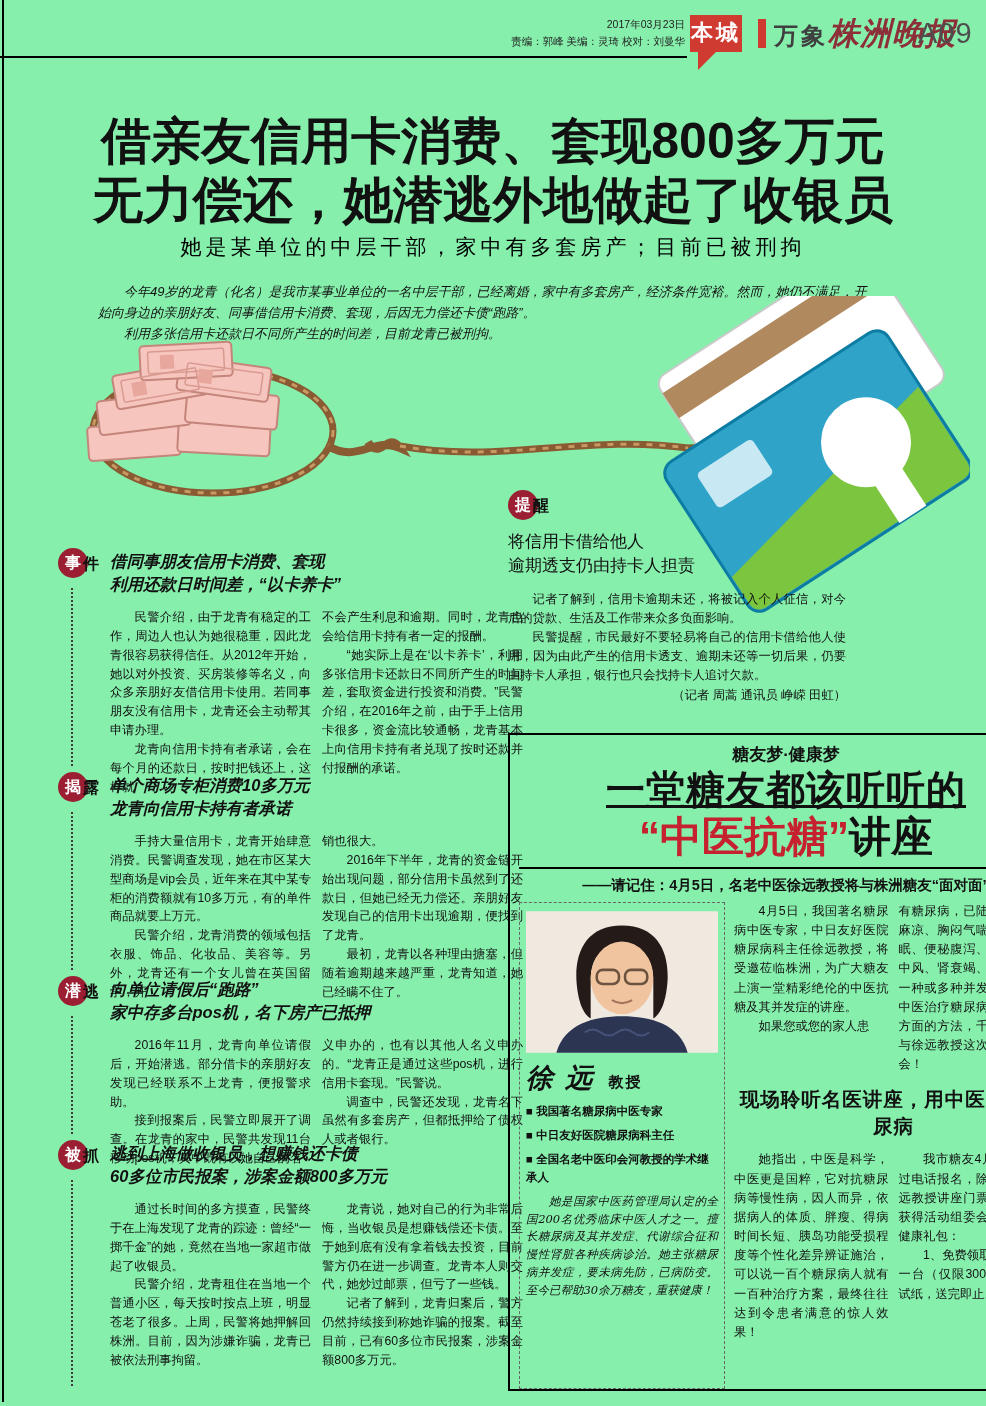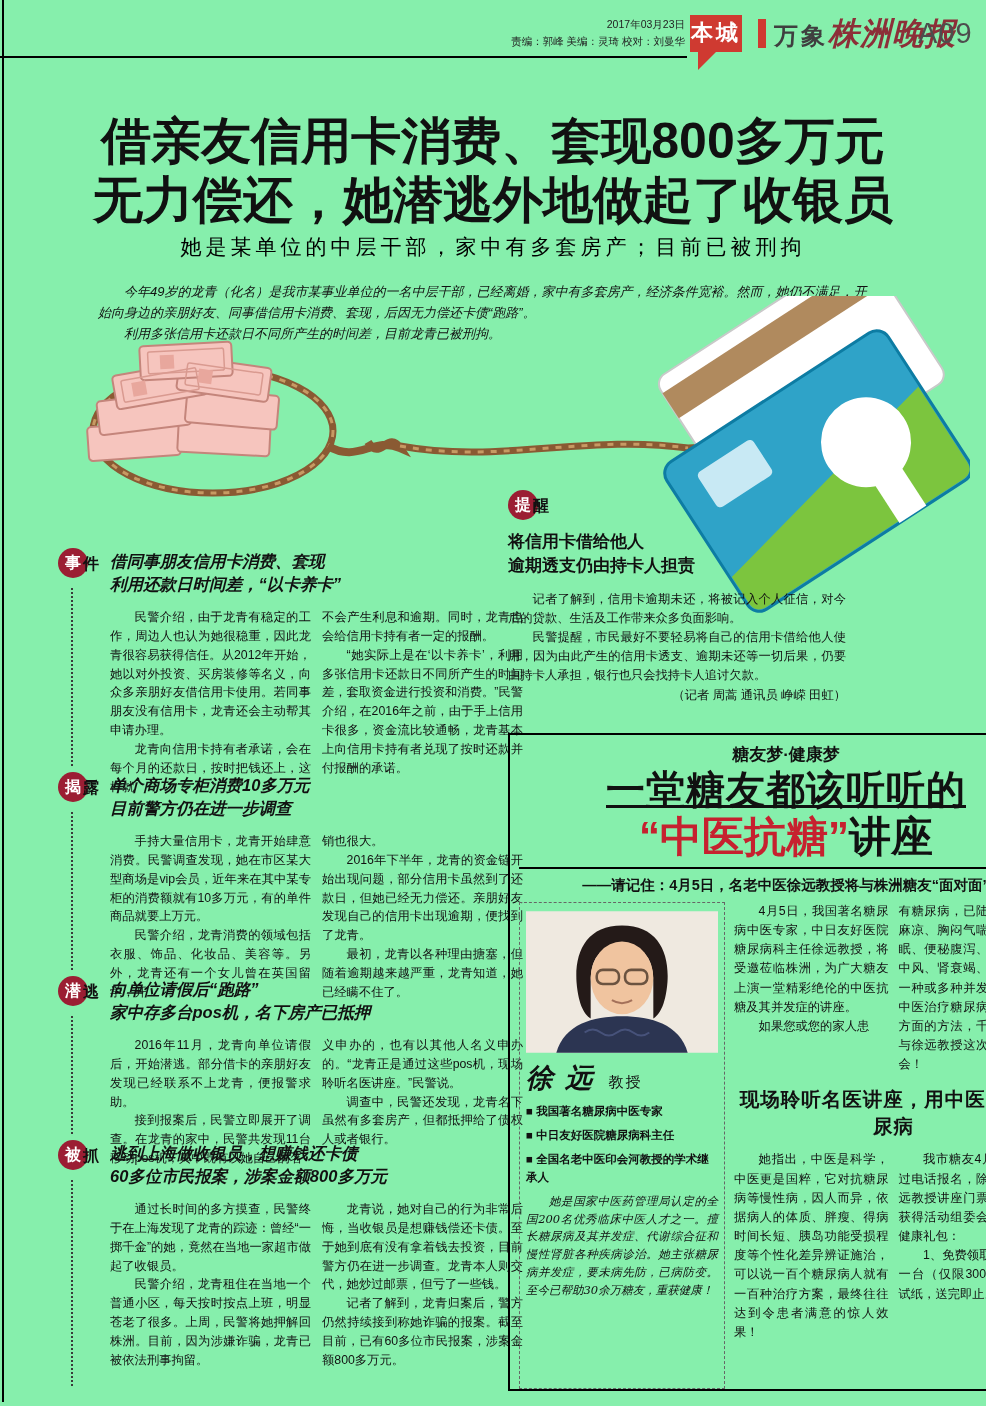--- a/index.html
+++ b/index.html
@@ -43,40 +43,40 @@
   .dots{flex:1;width:0;border-left:2px dotted #3a3a3a;margin:8px 0 4px 13px;}
   .sbody{flex:1;padding-left:6px;}
   .stitle{font-size:16.5px;font-weight:bold;line-height:1.4;margin:2px 0 12px;font-style:italic;}
   .cols{display:flex;gap:11px;}
   .col{width:201px;font-size:12.3px;line-height:1.53;text-align:justify;}
   .col p{margin:0;text-indent:2em;}
   .col p.cont{text-indent:0;}
 
   
   .reminder{position:absolute;left:508px;top:490px;width:338px;}
-  .rtitle{font-size:17px;font-weight:bold;line-height:1.4;margin:8px 0 12px;}
+  .rtitle{font-size:17px;font-weight:normal;line-height:1.4;margin:8px 0 12px;}
   .rbody{font-size:12.3px;line-height:1.55;text-align:justify;}
   .rbody p{margin:0;text-indent:2em;}
   .byline{font-size:12.3px;text-align:right;margin-top:2px;}
 
   
   .ad{position:absolute;left:508px;top:733px;width:556px;height:658px;border:2px solid #000;
       box-sizing:border-box;padding:6px 9px 0;display:flex;flex-direction:column;}
   .adkicker{text-align:center;font-size:17px;font-weight:bold;margin-top:2px;}
   .adh1{text-align:center;font-size:39px;font-weight:bold;letter-spacing:1px;line-height:1.12;margin-top:2px;text-decoration:underline;}
   .adh2{text-align:center;font-size:42px;font-weight:bold;line-height:1.1;margin-top:2px;}
   .adh2 .red{color:#c6212f;}
   .adsub{border-top:2px solid #000;margin-top:7px;padding-top:7px;text-align:center;
       font-size:14.5px;font-weight:bold;}
   .admain{display:flex;gap:9px;margin-top:7px;flex:1;}
   .photobox{width:206px;flex:none;border:1px dashed #666;padding:5px 6px;box-sizing:border-box;}
   .portrait{width:100%;height:148px;display:block;}
   .namerow{margin:4px 0 4px;}
   .cname{font-family:"DejaVu Serif",serif;font-style:italic;font-weight:bold;font-size:27px;letter-spacing:12px;}
-  .ctitle{font-size:15px;font-weight:normal;letter-spacing:2px;}
+  .ctitle{font-size:15px;font-weight:bold;letter-spacing:2px;}
   .creds{font-size:11.5px;font-weight:bold;line-height:1.5;}
   .creds div{margin:7px 0;}
   .bio{font-size:11.5px;font-family:"DejaVu Serif",serif;font-style:italic;line-height:1.55;
        text-indent:2em;margin-top:4px;text-align:justify;}
   .adtext{flex:1;display:flex;flex-direction:column;}
   .adrow{display:flex;gap:10px;}
   .acol{flex:1;font-size:12.3px;line-height:1.56;text-align:justify;}
   .acol p{margin:0;text-indent:2em;}
   .acol p.cont{text-indent:0;}
   .adheading{font-size:19.5px;font-weight:bold;text-align:center;letter-spacing:1px;margin:12px 0 10px;}
@@ -202,21 +202,21 @@
     <div class="rail">
       <div class="badge">
         <span class="b1">揭</span>
         <span class="b2">露</span>
       </div>
       <div class="dots"></div>
     </div>
     <div class="sbody">
       <div class="stitle">
         <div>单个商场专柜消费10多万元</div>
-        <div>目前警方仍在进一步调查</div>
+        <div>龙青向信用卡持有者承诺</div>
       </div>
       <div class="cols">
         <div class="col">
             <p>手持大量信用卡，龙青开始肆意消费。民警调查发现，她在市区某大型商场是vip会员，近年来在其中某专柜的消费额就有10多万元，有的单件商品就要上万元。</p>
             <p>民警介绍，龙青消费的领域包括衣服、饰品、化妆品、美容等。另外，龙青还有一个女儿曾在英国留学，开</p>
           </div>
         <div class="col">
             <p class="cont">销也很大。</p>
             <p>2016年下半年，龙青的资金链开始出现问题，部分信用卡虽然到了还款日，但她已经无力偿还。亲朋好友发现自己的信用卡出现逾期，便找到了龙青。</p>
             <p>最初，龙青以各种理由搪塞，但随着逾期越来越严重，龙青知道，她已经瞒不住了。</p>
@@ -237,21 +237,21 @@
       <div class="stitle">
         <div>向单位请假后“跑路”</div>
         <div>家中存多台pos机，名下房产已抵押</div>
       </div>
       <div class="cols">
         <div class="col">
             <p>2016年11月，龙青向单位请假后，开始潜逃。部分借卡的亲朋好友发现已经联系不上龙青，便报警求助。</p>
             <p>接到报案后，民警立即展开了调查。在龙青的家中，民警共发现11台移动pos机，其中既有以她自己的名</p>
           </div>
         <div class="col">
-            <p class="cont">义申办的，也有以其他人名义申办的。“龙青正是通过这些pos机，现场聆听名医讲座。”民警说。</p>
+            <p class="cont">义申办的，也有以其他人名义申办的。“龙青正是通过这些pos机，进行信用卡套现。”民警说。</p>
             <p>调查中，民警还发现，龙青名下虽然有多套房产，但都抵押给了债权人或者银行。</p>
           </div>
       </div>
     </div>
   </div>
 
   <div class="section" style="top:1140px;height:250px;">
     <div class="rail">
       <div class="badge">
         <span class="b1">被</span>

